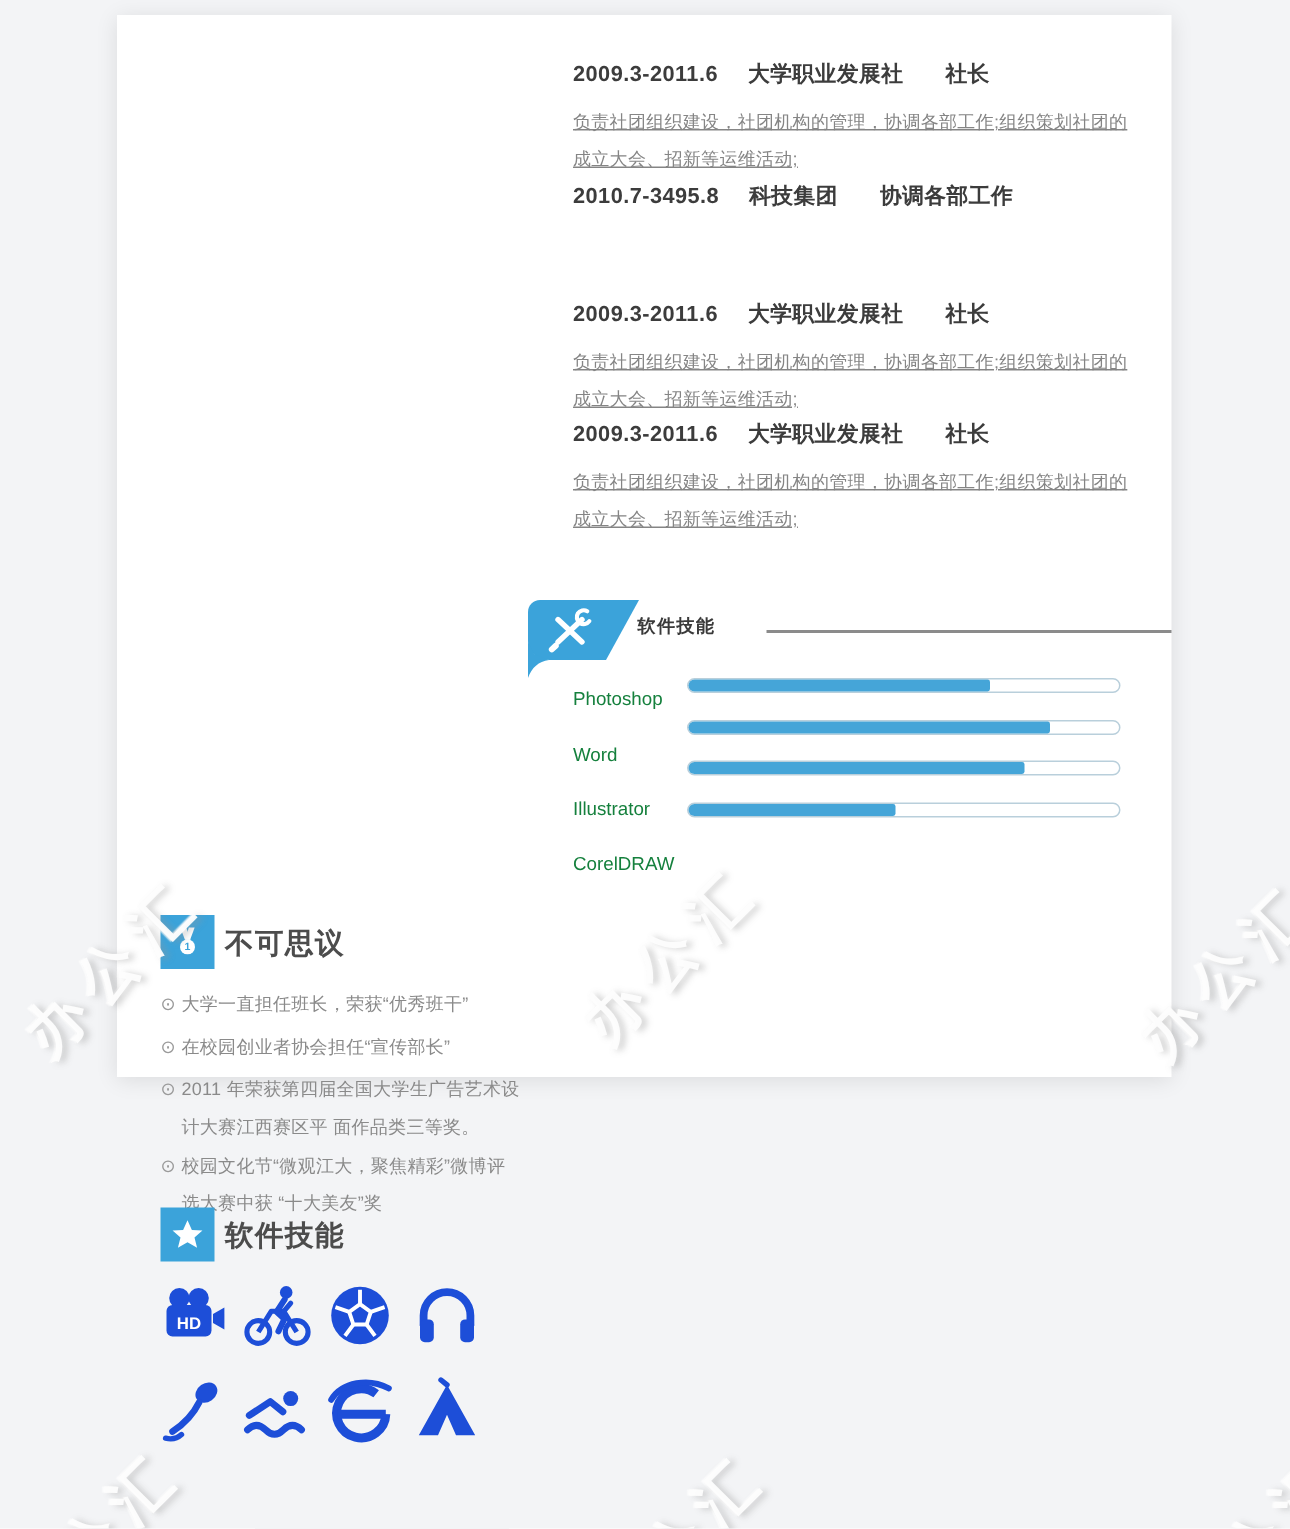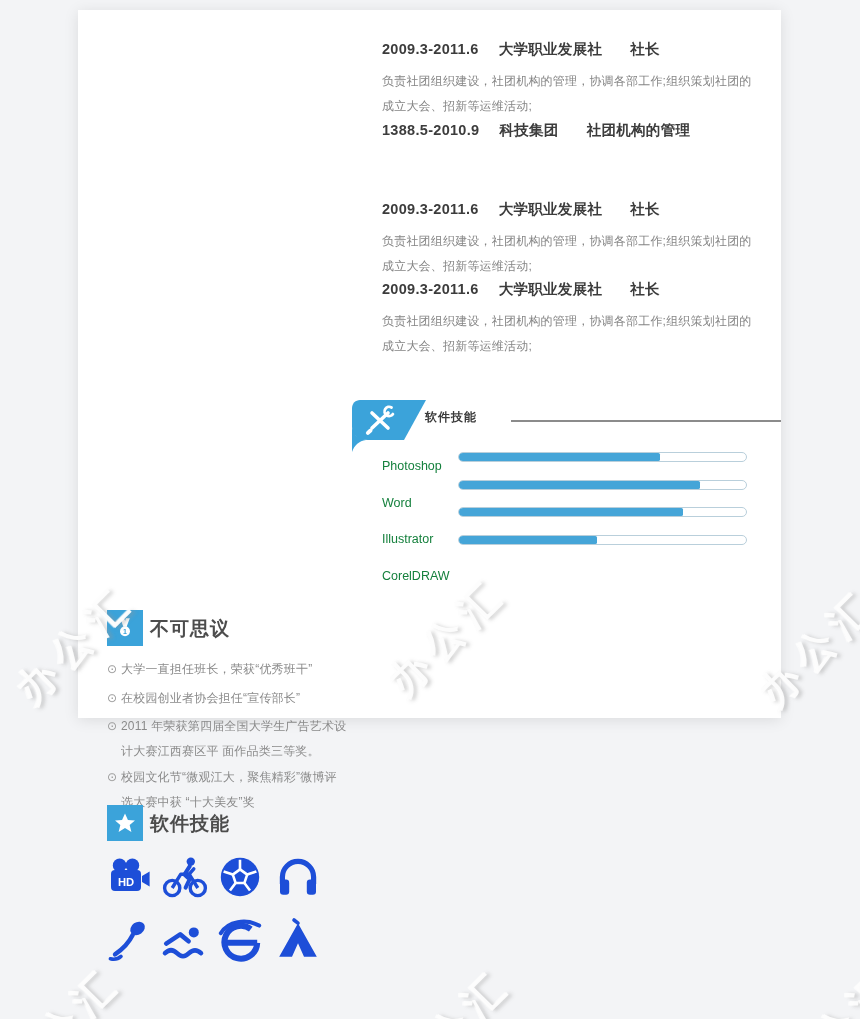--- a/index.html
+++ b/index.html
@@ -18,21 +18,21 @@
   
   .entries { position:absolute; left:304px; top:0; width:372px; }
   .entry { position:absolute; left:0; width:100%; }
   .entry:nth-child(1){ top:30px; }
   .entry:nth-child(2){ top:111px; }
   .entry:nth-child(3){ top:190px; }
   .entry:nth-child(4){ top:270px; }
   .entry h3 { margin:0; font-size:14.5px; font-weight:700; color:#3c3c3c; letter-spacing:0.3px; }
   .entry h3 .org { margin-left:20px; }
   .entry h3 .role { margin-left:28px; }
-  .entry p { margin:10px 0 0 0; font-size:12px; color:#858585; line-height:25px; letter-spacing:0.2px; }
+  .entry p { margin:10px 0 0 0; font-size:12px; color:#858585; line-height:25px; letter-spacing:0.2px;text-decoration:underline; }
 
   
   .skills-badge { position:absolute; left:268px; top:388px; width:82px; height:56px; }
   .skills-title { position:absolute; left:347px; top:399px; margin:0; font-size:12px; font-weight:700; color:#3a3a3a; letter-spacing:1px; }
   .skills-rule { position:absolute; left:433px; top:410px; width:270px; height:2px; background:#8b8b8b; }
 
   .skill-labels .skill-label { position:absolute; left:304px; font-size:12.5px; color:#15803d; }
   .skill-labels .skill-label:nth-child(1){ top:449px; }
   .skill-labels .skill-label:nth-child(2){ top:486px; }
   .skill-labels .skill-label:nth-child(3){ top:522px; }
@@ -95,21 +95,21 @@
 <body>
 
 <div class="page">
 
   <div class="entries">
       <div class="entry">
         <h3><span class="date">2009.3-2011.6</span><span class="org">大学职业发展社</span><span class="role">社长</span></h3>
         <p>负责社团组织建设，社团机构的管理，协调各部工作;组织策划社团的成立大会、招新等运维活动;</p>
       </div>
       <div class="entry">
-        <h3><span class="date">1388.5-2010.9</span><span class="org">科技集团</span><span class="role">社团机构的管理</span></h3>
+        <h3><span class="date">2010.7-3495.8</span><span class="org">科技集团</span><span class="role">协调各部工作</span></h3>
       </div>
       <div class="entry">
         <h3><span class="date">2009.3-2011.6</span><span class="org">大学职业发展社</span><span class="role">社长</span></h3>
         <p>负责社团组织建设，社团机构的管理，协调各部工作;组织策划社团的成立大会、招新等运维活动;</p>
       </div>
       <div class="entry">
         <h3><span class="date">2009.3-2011.6</span><span class="org">大学职业发展社</span><span class="role">社长</span></h3>
         <p>负责社团组织建设，社团机构的管理，协调各部工作;组织策划社团的成立大会、招新等运维活动;</p>
       </div>
     </div>

